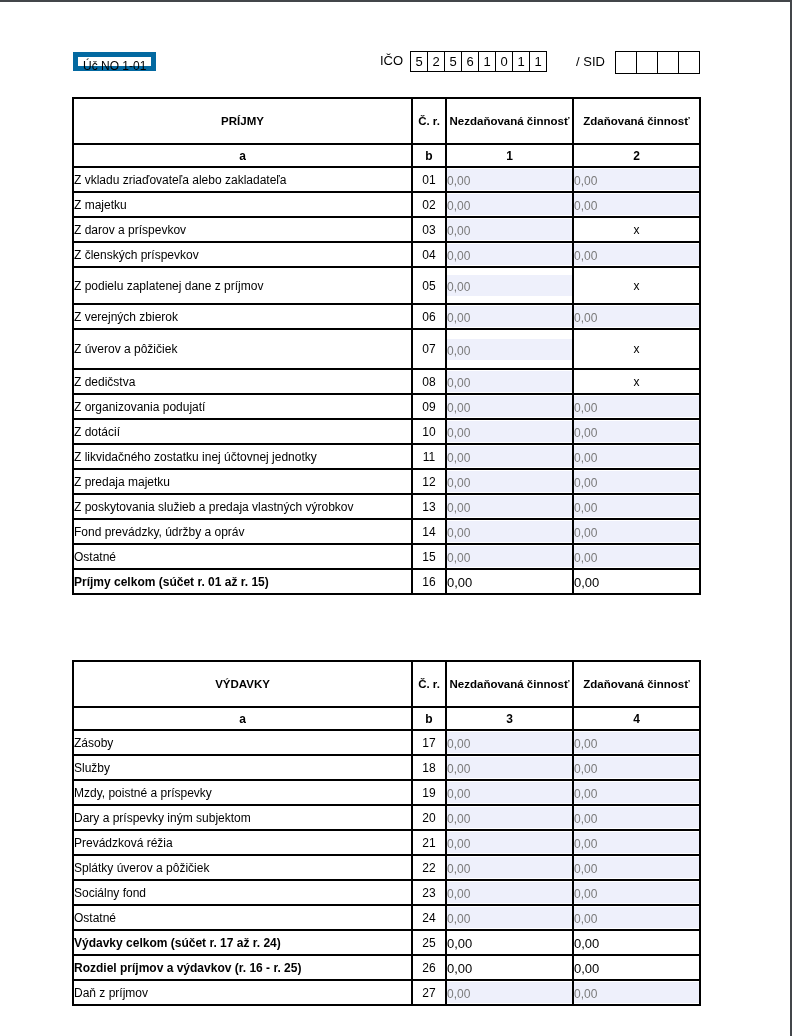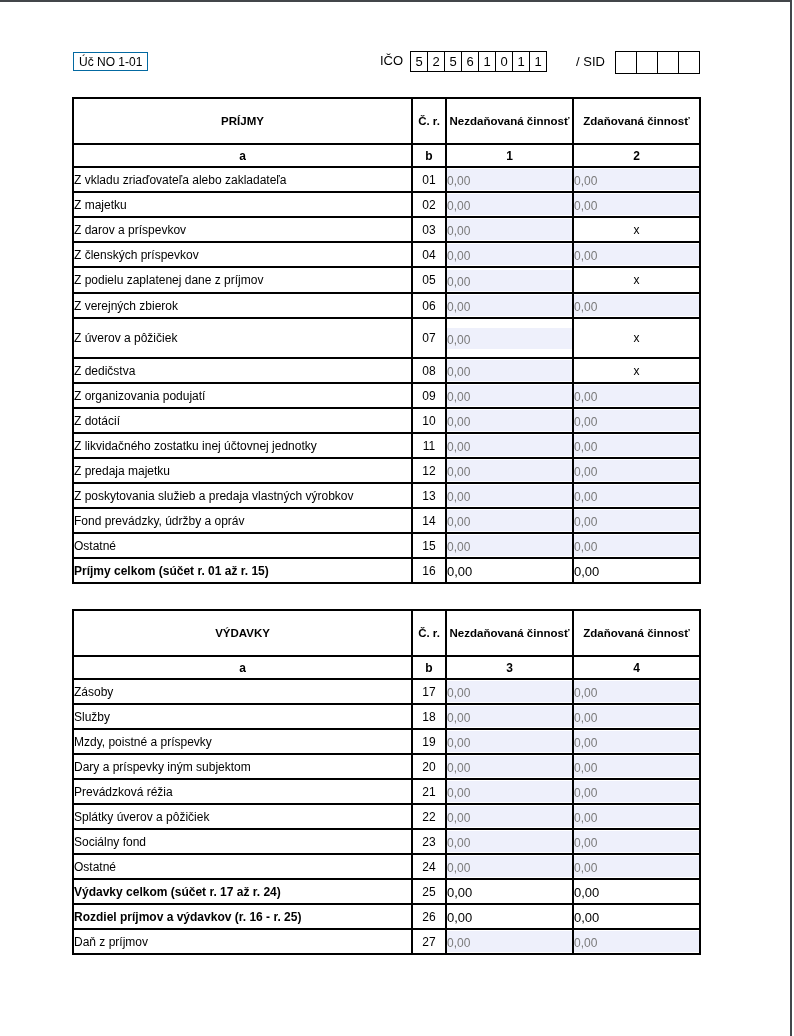--- a/index.html
+++ b/index.html
@@ -6,21 +6,21 @@
   body {
     width: 794px; height: 1036px; background: #ffffff; position: relative; overflow: hidden;
     font-family: "Liberation Sans", sans-serif; color: #000;
   }
   .page-frame {
     position: absolute; left: 0; top: 0; width: 792px; height: 1036px;
     border-top: 2px solid #43464a; border-right: 2px solid #43464a; box-sizing: border-box;
   }
   .form-code {
     position: absolute; left: 73px; top: 52px; height: 19px; padding: 0 5px;
-    border: 1px solid #0369a1; font-size: 12px; line-height: 19px; box-sizing: border-box;
+    border: 5px solid #0369a1; font-size: 12px; line-height: 19px; box-sizing: border-box;
   }
   .ico-label { position: absolute; left: 380px; top: 53px; font-size: 13px; line-height: 16px; text-align: center; }
   .ico-boxes { position: absolute; left: 410px; top: 51px; display: flex; border: 1px solid #000; height: 21px; box-sizing: border-box; }
   .ico-box {
     width: 16px; height: 19px; border-right: 1px solid #000; text-align: center; font-size: 13px; line-height: 19px;
   }
   .ico-box:last-child { border-right: none; }
   .sid-label { position: absolute; left: 576px; top: 54px; font-size: 13px; line-height: 16px; }
   .sid-boxes { position: absolute; left: 615px; top: 51px; display: flex; border: 1px solid #000; height: 23px; box-sizing: border-box; }
   .sid-box { width: 20px; height: 21px; border-right: 1px solid #000; }
@@ -130,21 +130,21 @@
       <tr class="" style="height: 25px;">
         <td class="lbl">Z členských príspevkov</td>
         <td class="num">04</td>
         <td class="val">
           <span class="field">0,00</span>
         </td>
         <td class="val">
           <span class="field">0,00</span>
         </td>
       </tr>
-      <tr class="" style="height: 26px;">
+      <tr class="" style="height: 37px;">
         <td class="lbl">Z podielu zaplatenej dane z príjmov</td>
         <td class="num">05</td>
         <td class="val">
           <span class="field">0,00</span>
         </td>
         <td class="x">x</td>
       </tr>
       <tr class="" style="height: 25px;">
         <td class="lbl">Z verejných zbierok</td>
         <td class="num">06</td>
@@ -247,21 +247,21 @@
         <td class="val">
           <span class="field plain">0,00</span>
         </td>
         <td class="val">
           <span class="field plain">0,00</span>
         </td>
       </tr>
     </tbody>
 </table>
 
-<table class="fin" style="top:609px;padding-left:40px;">
+<table class="fin" style="top:660px;padding-left:40px;">
   <colgroup>
       <col class="c-a">
       <col class="c-b">
       <col class="c-1">
       <col class="c-2">
     </colgroup>
   <tbody>
       <tr class="hdr">
     <th>VÝDAVKY</th>
     <th>Č. r.</th>

